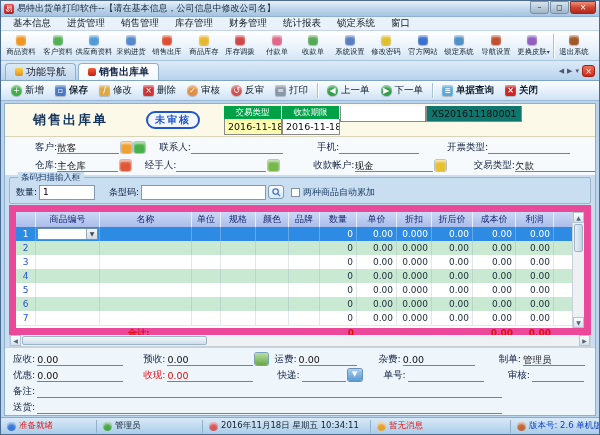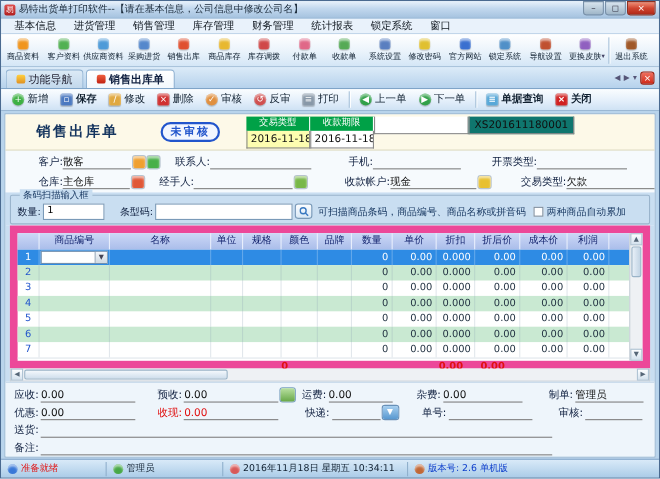--- a/index.html
+++ b/index.html
@@ -380,21 +380,20 @@
           <span class="bc-lbl">数量:</span>
           <input class="bc-input bc-qty" value="1" style="">
           <span class="bc-lbl" style="margin-left:14px">条型码:</span>
           <input class="bc-input bc-code" value="" style="">
           <span class="bc-search">
             <svg width="9" height="9" viewBox="0 0 10 10">
               <circle cx="4" cy="4" r="3" fill="none" stroke="#3878c0" stroke-width="1.4"></circle>
               <line x1="6.3" y1="6.3" x2="9" y2="9" stroke="#3878c0" stroke-width="1.4"></line>
             </svg>
           </span>
-          <span class="bc-hint">可扫描商品条码，商品编号、商品名称或拼音码</span>
           <span class="bc-check"></span>
           <span class="bc-chklbl">两种商品自动累加</span>
         </div>
       </div>
 
       <div class="tablezone">
         <div class="gridwrap">
           <div class="grid">
               <div class="g-head">
                 <div class="g-hcell" style="width: 20px;"></div>
@@ -516,20 +515,21 @@
                 <div class="g-cell r" style="width: 37px;">0</div>
                 <div class="g-cell r" style="width: 40px;">0.00</div>
                 <div class="g-cell r" style="width: 35px;">0.000</div>
                 <div class="g-cell r" style="width: 41px;">0.00</div>
                 <div class="g-cell r" style="width: 43px;">0.00</div>
                 <div class="g-cell r" style="width: 38px;">0.00</div>
               </div>
               <div class="g-total">
                 <div class="g-tcell" style="width: 20px;"></div>
                 <div class="g-tcell" style="width: 64px;"></div>
+                <div class="g-tcell" style="width: 92px; padding-left: 28px;">合计:</div>
                 <div class="g-tcell" style="width: 29px;"></div>
                 <div class="g-tcell" style="width: 35px;"></div>
                 <div class="g-tcell" style="width: 33px;"></div>
                 <div class="g-tcell" style="width: 31px;"></div>
                 <div class="g-tcell r" style="width: 37px;">0</div>
                 <div class="g-tcell r" style="width: 40px;"></div>
                 <div class="g-tcell r" style="width: 35px;"></div>
                 <div class="g-tcell r" style="width: 41px;"></div>
                 <div class="g-tcell r" style="width: 43px;">0.00</div>
                 <div class="g-tcell r" style="width: 38px;">0.00</div>
@@ -581,44 +581,48 @@
             <span class="f-dd">▼</span>
             <span style="flex: 0 0 22px;"></span>
             <span class="f-lbl">单号:</span>
             <span class="f-val" style="width: 76px;"></span>
             <span style="flex: 0 0 24px;"></span>
             <span class="f-lbl">审核:</span>
             <span class="f-val" style="width: 52px;"></span>
             <span style="flex: 0 0 0px;"></span>
           </div>
         <div class="f-row">
-          <span class="f-lbl">送货:</span>
+          <span class="f-lbl">备注:</span>
           <span class="f-val" style="width:465px"></span>
         </div>
         <div class="f-row">
-          <span class="f-lbl">备注:</span>
+          <span class="f-lbl">送货:</span>
           <span class="f-val" style="width:465px"></span>
         </div>
       </div>
 
     </div>
   </div>
 
   <div class="statusbar">
       <div class="sb-seg" style="width: 96px;">
         <span class="sb-ico" style="background: rgb(56, 120, 216);"></span>
         <span style="color: rgb(224, 24, 24);">准备就绪</span>
       </div>
       <div class="sb-seg" style="width: 106px;">
         <span class="sb-ico" style="background: rgb(72, 168, 72);"></span>
         <span style="color: rgb(16, 32, 48);">管理员</span>
       </div>
       <div class="sb-seg" style="width: 168px;">
         <span class="sb-ico" style="background: rgb(216, 88, 88);"></span>
         <span style="color: rgb(16, 32, 48); text-align: right;">2016年11月18日 星期五    10:34:11</span>
       </div>
+      <div class="sb-seg" style="width: 140px;">
+        <span class="sb-ico" style="background: rgb(232, 160, 48);"></span>
+        <span style="color: rgb(224, 24, 24);">暂无消息</span>
+      </div>
       <div class="sb-seg" style="flex: 1 1 0%; border-right: none;">
         <span class="sb-ico" style="background: rgb(192, 104, 56);"></span>
         <span style="color: rgb(16, 64, 204);">版本号: 2.6  单机版</span>
       </div>
     </div>
 
 </div>
 
 </body></html>

